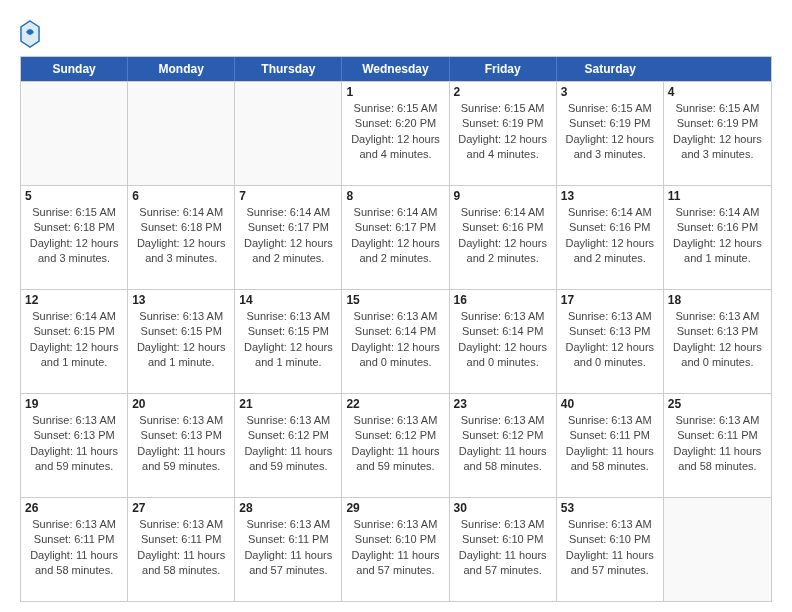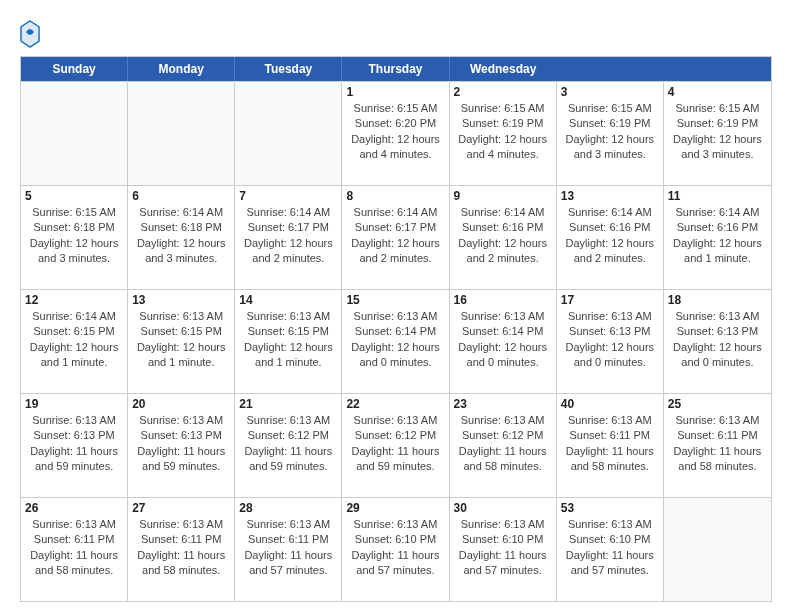--- a/index.html
+++ b/index.html
@@ -137,23 +137,24 @@
     <div class="title-area">
       <div class="month-title"></div>
       <div class="subtitle"></div>
     </div>
   </div>
 
   <div class="calendar">
     <div class="cal-header">
     <div class="cal-header-cell">Sunday</div>
         <div class="cal-header-cell">Monday</div>
-        <div class="cal-header-cell">Tuesday</div>
         <div class="cal-header-cell">Thursday</div>
         <div class="cal-header-cell">Wednesday</div>
+        <div class="cal-header-cell">Friday</div>
+        <div class="cal-header-cell">Saturday</div>
       </div>
     <div class="cal-body">
     <div class="cal-row">
           <div class="cal-cell empty"></div>
           <div class="cal-cell empty"></div>
           <div class="cal-cell empty"></div>
           <div class="cal-cell">
             <div class="day-num">1</div>
             <div class="day-info" style="white-space: pre-line;">Sunrise: 6:15 AM
 Sunset: 6:20 PM

